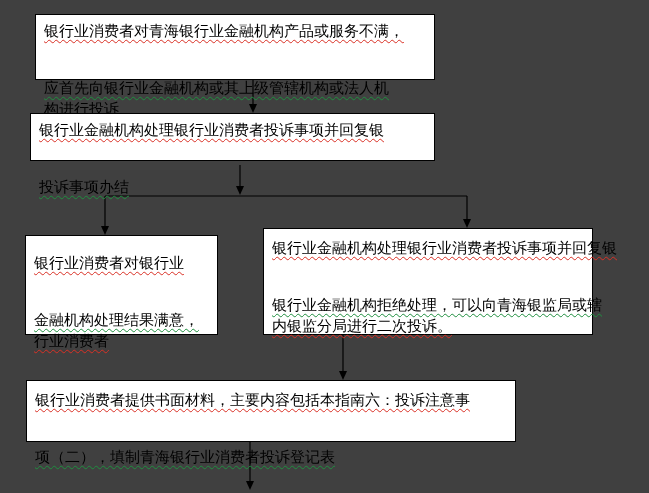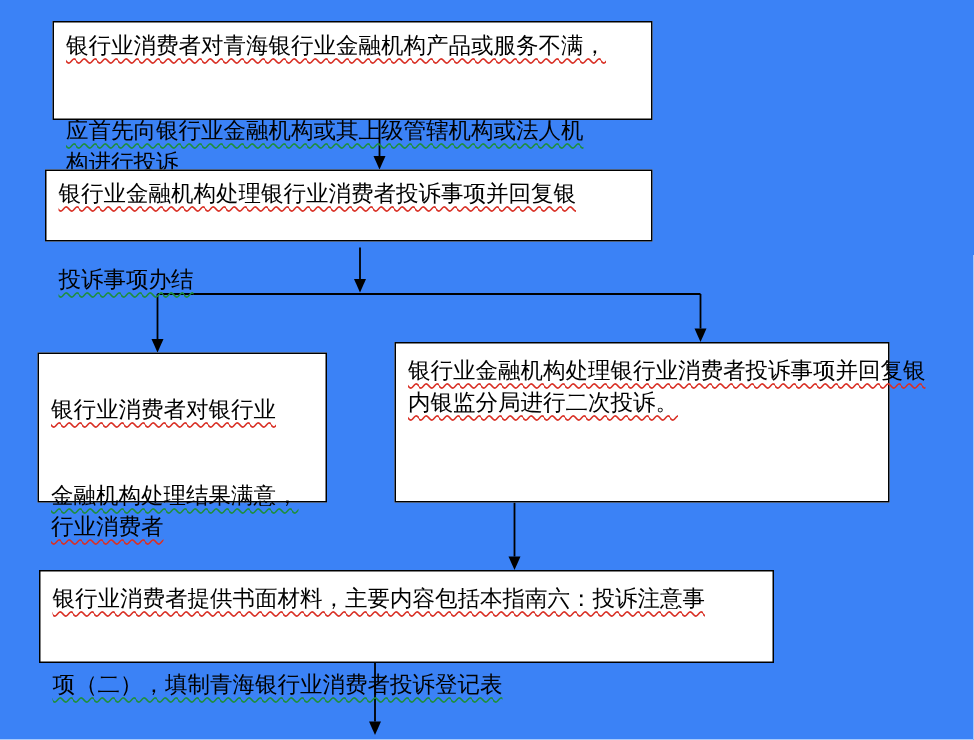--- a/index.html
+++ b/index.html
@@ -5,21 +5,21 @@
   html, body {
     margin: 0;
     padding: 0;
     background: #ffffff;
     font-family: "Liberation Sans", sans-serif;
   }
   .canvas {
     position: relative;
     width: 649px;
     height: 493px;
-    background: #3b82f6;
+    background: #404040;
     overflow: hidden;
     text-decoration: underline;
   }
   .arrow-layer {
     position: absolute;
     left: 0;
     top: 0;
     width: 649px;
     height: 493px;
     pointer-events: none;
@@ -38,21 +38,21 @@
     white-space: nowrap;
     text-decoration-line: underline;
     text-decoration-style: wavy;
     text-decoration-thickness: 1px;
     text-underline-offset: 3px;
   }
   .flow-box .line.sq-red   { text-decoration-color: #d93025; }
   .flow-box .line.sq-green { text-decoration-color: #1e8e3e; margin-top: 36px; }
   #box-initial      { left: 35px;  top: 14px;  width: 400px; height: 66px; }
   #box-handle       { left: 30px;  top: 113px; width: 405px; height: 48px; }
-  #box-satisfied    { left: 25px;  top: 235px; width: 193px; height: 100px; padding-top: 27px; }
+  #box-satisfied    { left: 25px;  top: 235px; width: 193px; height: 100px; padding-top: 16px; }
   #box-unsatisfied  { left: 263px; top: 228px; width: 330px; height: 107px; padding-top: 8px; }
   #box-materials    { left: 26px;  top: 380px; width: 490px; height: 62px; padding-top: 8px; }
   .arrow-line { stroke: #000000; stroke-width: 1.2; }
   .arrow-head { fill: #000000; stroke: none; }
 </style>
 </head>
 <body>
 
 <div class="canvas">
 
@@ -102,20 +102,21 @@
   </div>
 
   <div class="flow-box" id="box-satisfied">
     <div class="line sq-red">银行业消费者对银行业</div>
     <div class="line sq-green">金融机构处理结果满意，</div>
     <div class="line sq-red">行业消费者</div>
   </div>
 
   <div class="flow-box" id="box-unsatisfied">
     <div class="line sq-red">银行业金融机构处理银行业消费者投诉事项并回复银</div>
+    <div class="line sq-green">银行业金融机构拒绝处理，可以向青海银监局或辖</div>
     <div class="line sq-red">内银监分局进行二次投诉。</div>
   </div>
 
   <div class="flow-box" id="box-materials">
     <div class="line sq-red">银行业消费者提供书面材料，主要内容包括本指南六：投诉注意事</div>
     <div class="line sq-green">项（二），填制青海银行业消费者投诉登记表</div>
   </div>
 
 </div>
 

